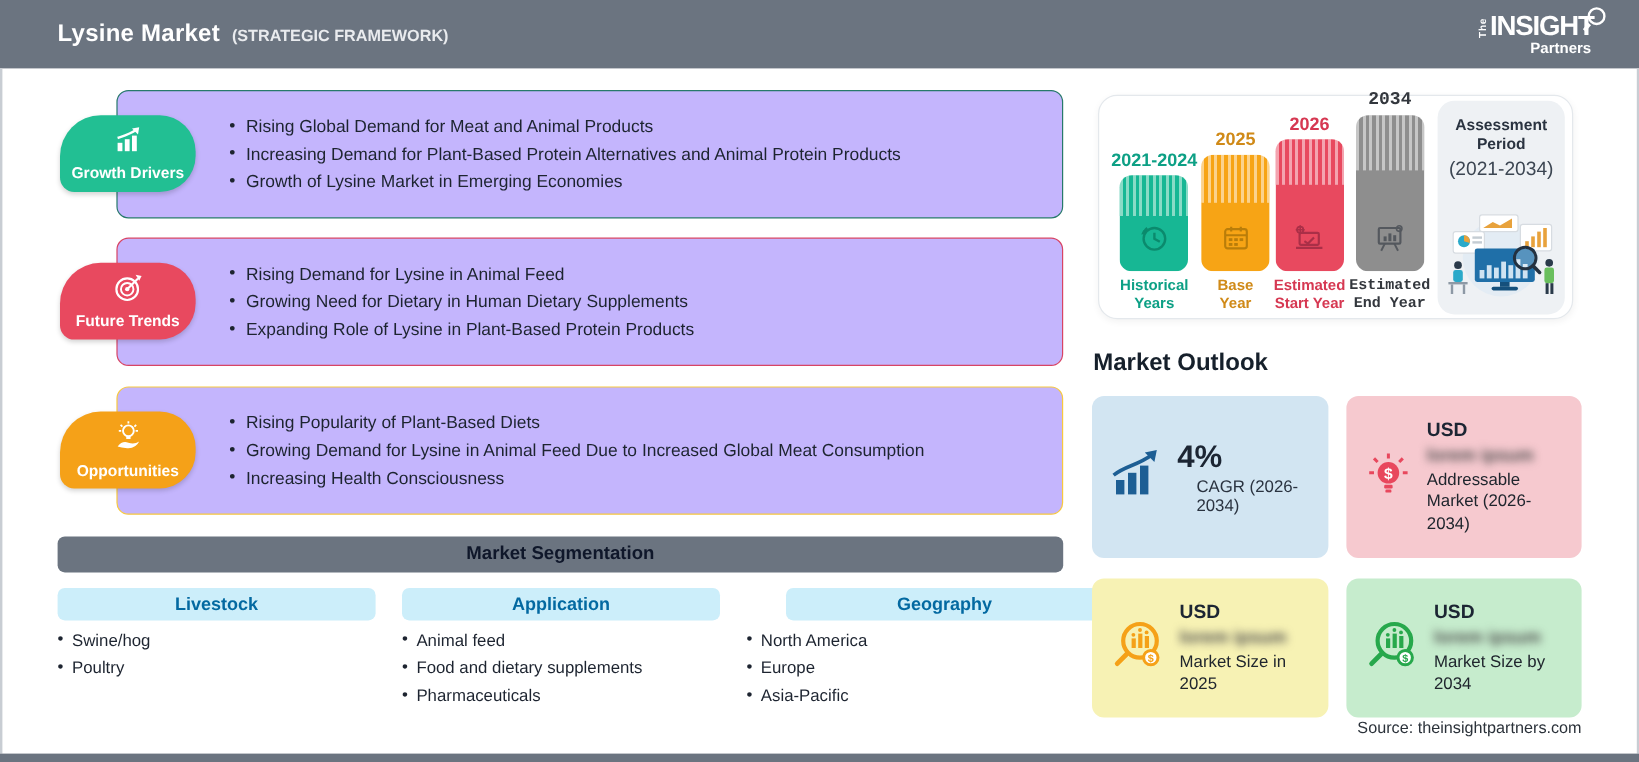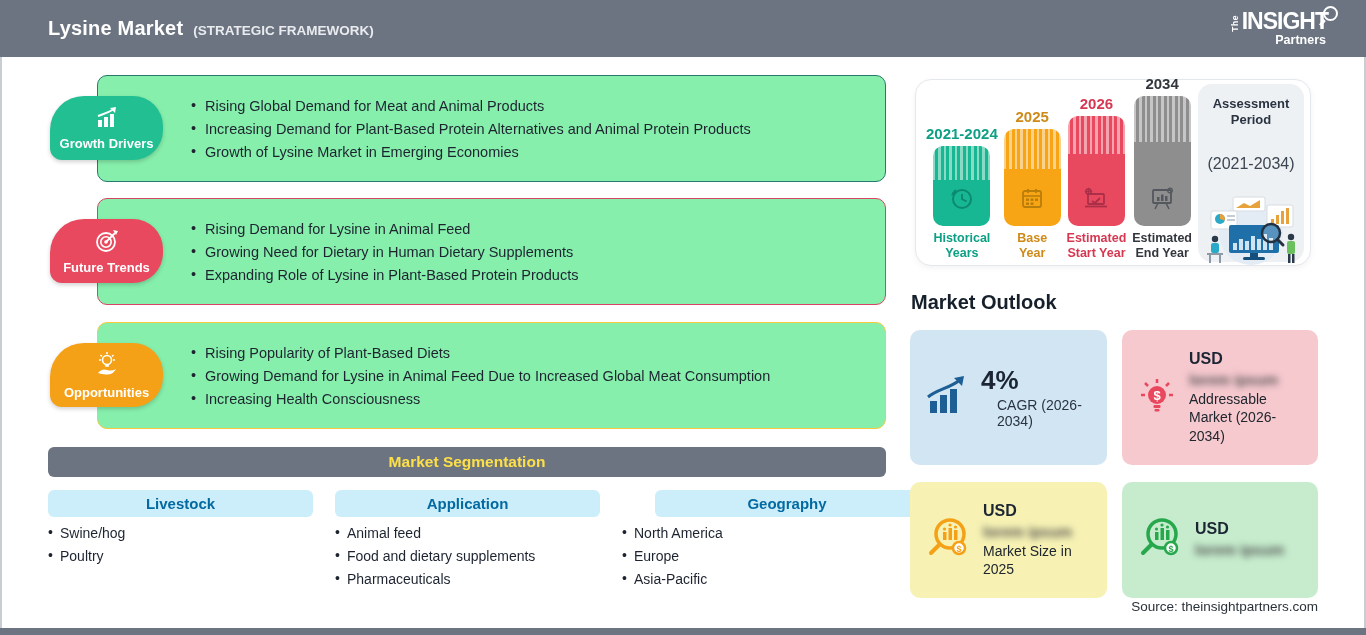--- a/index.html
+++ b/index.html
@@ -23,40 +23,40 @@
   .logo-mag::after { content:""; position:absolute; width:2.5px; height:7px; background:#fff;
               left:-4px; top:11px; transform:rotate(40deg); }
   .logo-partners { font-size:12.5px; font-weight:bold; margin-top:1px; margin-right:2px; }
 
   
   .frame { position:absolute; top:57px; left:0; width:1366px; height:571px;
            border-left:2px solid #c8cdd3; border-right:2px solid #c8cdd3; }
   .footer-bar { position:absolute; bottom:0; left:0; width:1366px; height:7px; background:#6b7480; }
 
   
-  .fw-box { position:absolute; left:97px; width:789px; height:107px; background:#86efac;
+  .fw-box { position:absolute; left:97px; width:789px; height:107px; background:#c4b5fd;
             border-radius:10px; display:flex; flex-direction:column; justify-content:center;
             padding-left:93px; z-index:1; }
   .fw-box.drivers { top:75px;  border:1.5px solid #27796b; }
   .fw-box.trends  { top:198px; border:1.5px solid #d84465; }
   .fw-box.opps    { top:322px; border:1.5px solid #f8c93f; }
   .fw-box li { list-style:none; font-size:14.5px; color:#1d2430; margin:7px 0; position:relative; padding-left:14px; }
   .fw-box li::before { content:"•"; position:absolute; left:0; top:-1px; color:#1d2430; }
 
   .badge { position:absolute; left:50px; width:113px; height:64px; z-index:2; color:#fff;
            display:flex; flex-direction:column; align-items:center; justify-content:center;
            border-radius:34px 30px 30px 12px; box-shadow:0 2px 4px rgba(0,0,0,.18); }
   .badge.drivers { top:96px;  background:#22bf93; }
   .badge.trends  { top:219px; background:#e8495f; }
   .badge.opps    { top:343px; background:#f5a118; }
   .badge-label { font-size:13px; font-weight:bold; margin-top:2px; }
 
   
   .seg-bar { position:absolute; left:48px; top:447px; width:838px; height:30px; background:#6b7480;
-             border-radius:6px; color:#fde047; font-weight:bold; font-size:15.5px; text-align:center;
+             border-radius:6px; color:#0f172a; font-weight:bold; font-size:15.5px; text-align:center;
              line-height:30px; }
   .seg-head { position:absolute; top:490px; height:27px; background:#cceefa; border-radius:6px;
               font-weight:bold; font-size:15px; color:#0369a1; text-align:center; line-height:27px; }
   .seg-head.c1 { left:48px;  width:265px; }
   .seg-head.c2 { left:335px; width:265px; }
   .seg-head.c3 { left:622px; width:264px;margin-left:33px; }
   .seg-list { position:absolute; top:525px; }
   .seg-list.c1 { left:48px; }
   .seg-list.c2 { left:335px; }
   .seg-list.c3 { left:622px; }
@@ -73,24 +73,24 @@
   .tbar { width:57px; border-radius:10px; position:relative; background-repeat:no-repeat; }
   .tbar svg { position:absolute; left:50%; transform:translateX(-50%); bottom:14px; }
   .tbar-label { margin-top:5px; font-size:12.5px; font-weight:bold; text-align:center; line-height:1.2; height:31px; }
   .col1 .tbar { height:80px;  background-image:repeating-linear-gradient(90deg,#8adbc6 0 2.5px,#17b794 2.5px 5.5px),linear-gradient(#17b794,#17b794); background-size:100% 34px,100% 100%; }
   .col2 .tbar { height:97px;  background-image:repeating-linear-gradient(90deg,#fbd28d 0 2.5px,#f7a415 2.5px 5.5px),linear-gradient(#f7a415,#f7a415); background-size:100% 40px,100% 100%; }
   .col3 .tbar { height:110px; background-image:repeating-linear-gradient(90deg,#f4a3af 0 2.5px,#e8495f 2.5px 5.5px),linear-gradient(#e8495f,#e8495f); background-size:100% 38px,100% 100%; }
   .col4 .tbar { height:130px; background-image:repeating-linear-gradient(90deg,#c6c6c6 0 2.5px,#8e8e8e 2.5px 5.5px),linear-gradient(#8e8e8e,#8e8e8e); background-size:100% 46px,100% 100%; }
   .col1 .tbar-year,.col1 .tbar-label { color:#0da085; }
   .col2 .tbar-year,.col2 .tbar-label { color:#d08a18; }
   .col3 .tbar-year,.col3 .tbar-label { color:#d63852; }
-  .col4 .tbar-year,.col4 .tbar-label { color:#33373d; }
+  .col4 .tbar-year,.col4 .tbar-label { color:#33373d;font-family:Liberation Mono, monospace; }
 
   .assess-panel { width:106px; background:#eef1f4; border-radius:14px; padding:12px 6px 8px;
-                  display:flex; flex-direction:column; align-items:center;gap:22px; }
+                  display:flex; flex-direction:column; align-items:center; }
   .assess-title { font-size:13px; font-weight:bold; color:#2a3340; text-align:center; line-height:1.25; }
   .assess-range { font-size:16px; color:#3c4652; margin-top:4px; }
   .assess-illus { margin-top:auto; }
 
   
   .outlook-title { position:absolute; left:911px; top:291px; font-size:20px; font-weight:bold; color:#16202b; }
   .ocard { position:absolute; border-radius:10px; display:flex; align-items:center; padding:10px 12px 10px 14px; gap:11px; }
   .ocard.c1 { left:910px;  top:330px; width:197px; height:135px; background:#d2e5f2; }
   .ocard.c2 { left:1122px; top:330px; width:196px; height:135px; background:#f6c9cf; }
   .ocard.c3 { left:910px;  top:482px; width:197px; height:116px; background:#f7f2b4; }
@@ -397,18 +397,19 @@
         <circle cx="26" cy="11" r="1.6" fill="#27a84c"></circle>
         <circle cx="31.5" cy="13" r="1.6" fill="#27a84c"></circle>
       <line x1="15" y1="31" x2="7" y2="39" stroke="#27a84c" stroke-width="4" stroke-linecap="round"></line>
       <circle cx="35" cy="34" r="6" fill="#fff" stroke="#27a84c" stroke-width="2.5"></circle>
       <text x="35" y="38" font-size="9" font-weight="bold" fill="#27a84c" text-anchor="middle" font-family="Liberation Sans, sans-serif">$</text>
     </svg>
   </span>
   <div class="ocard-text">
     <div class="ocard-cur">USD</div>
     <div class="blur-text">lorem ipsum</div>
+    <div class="ocard-label">Market Size by 2034</div>
   </div>
 </div>
 
 <div class="source">Source: theinsightpartners.com</div>
 
 <div class="footer-bar"></div>
 
 </body></html>

